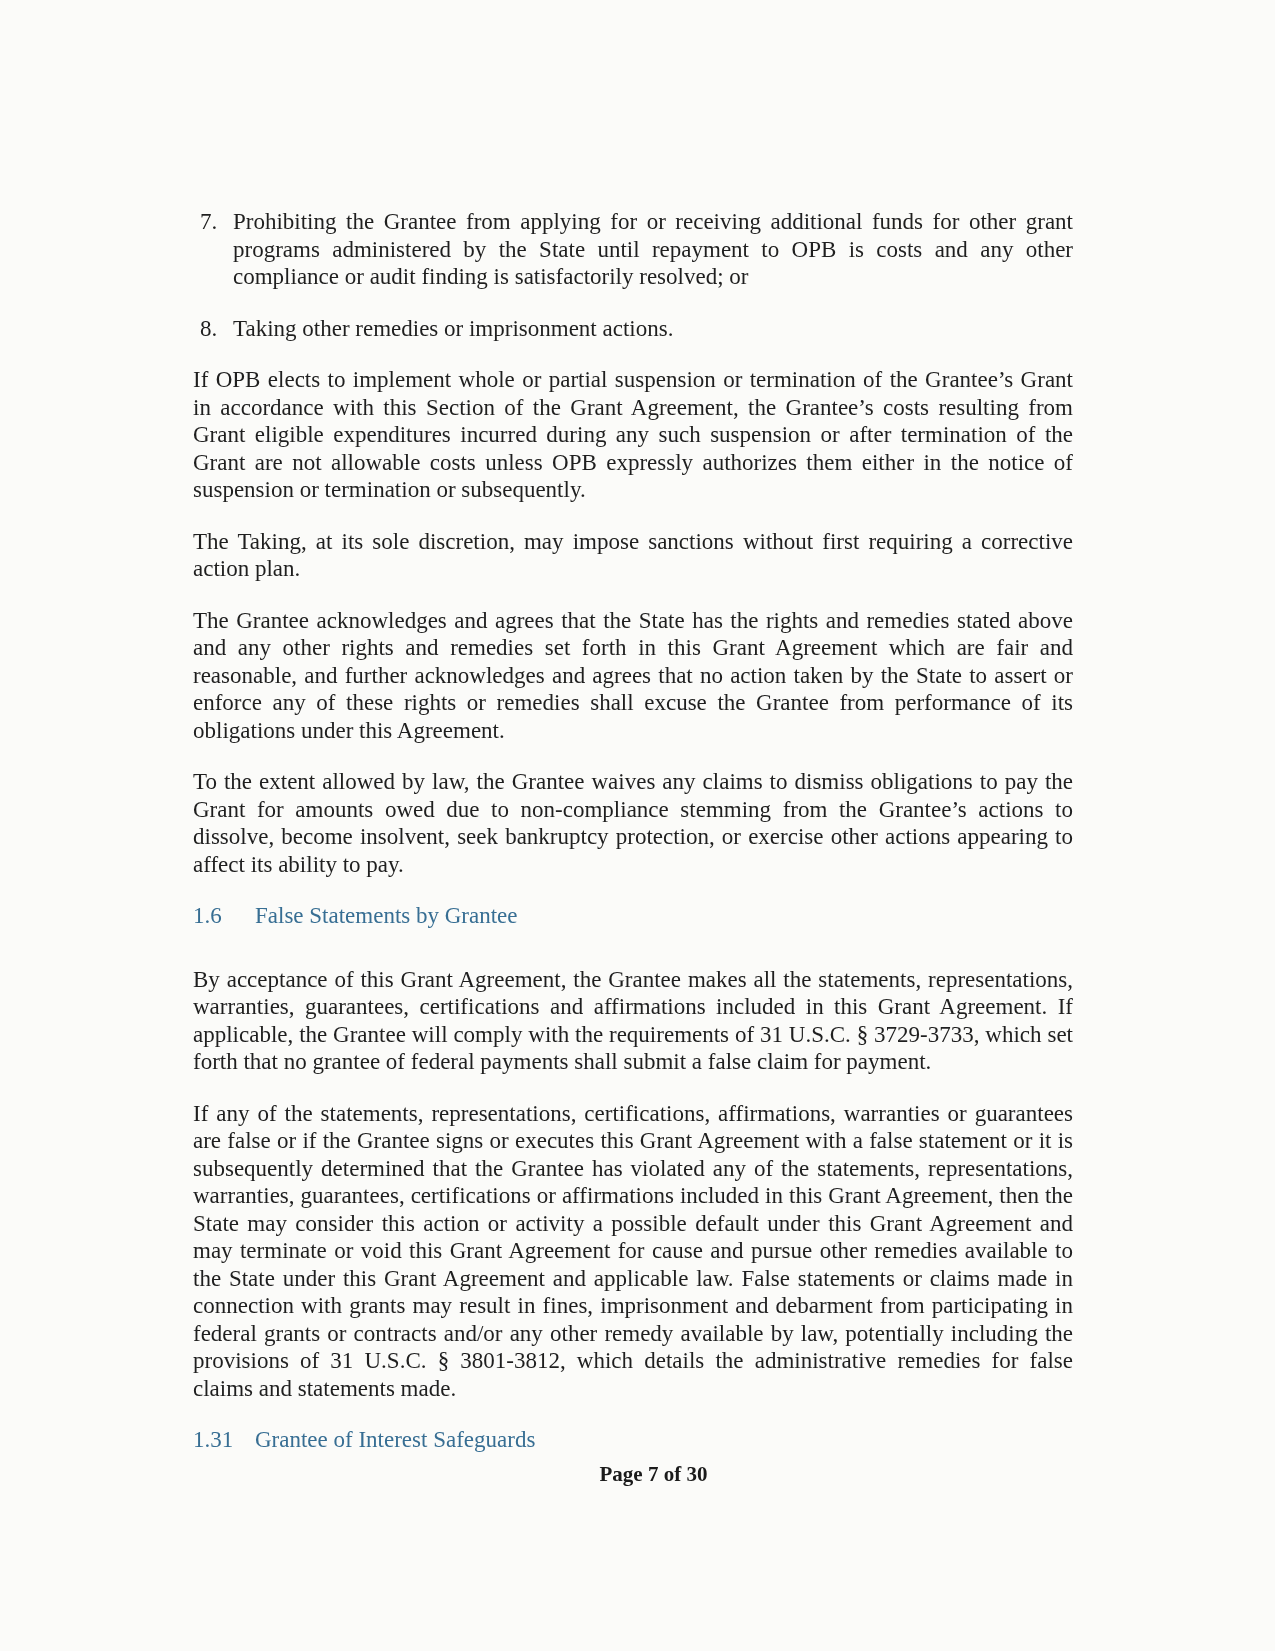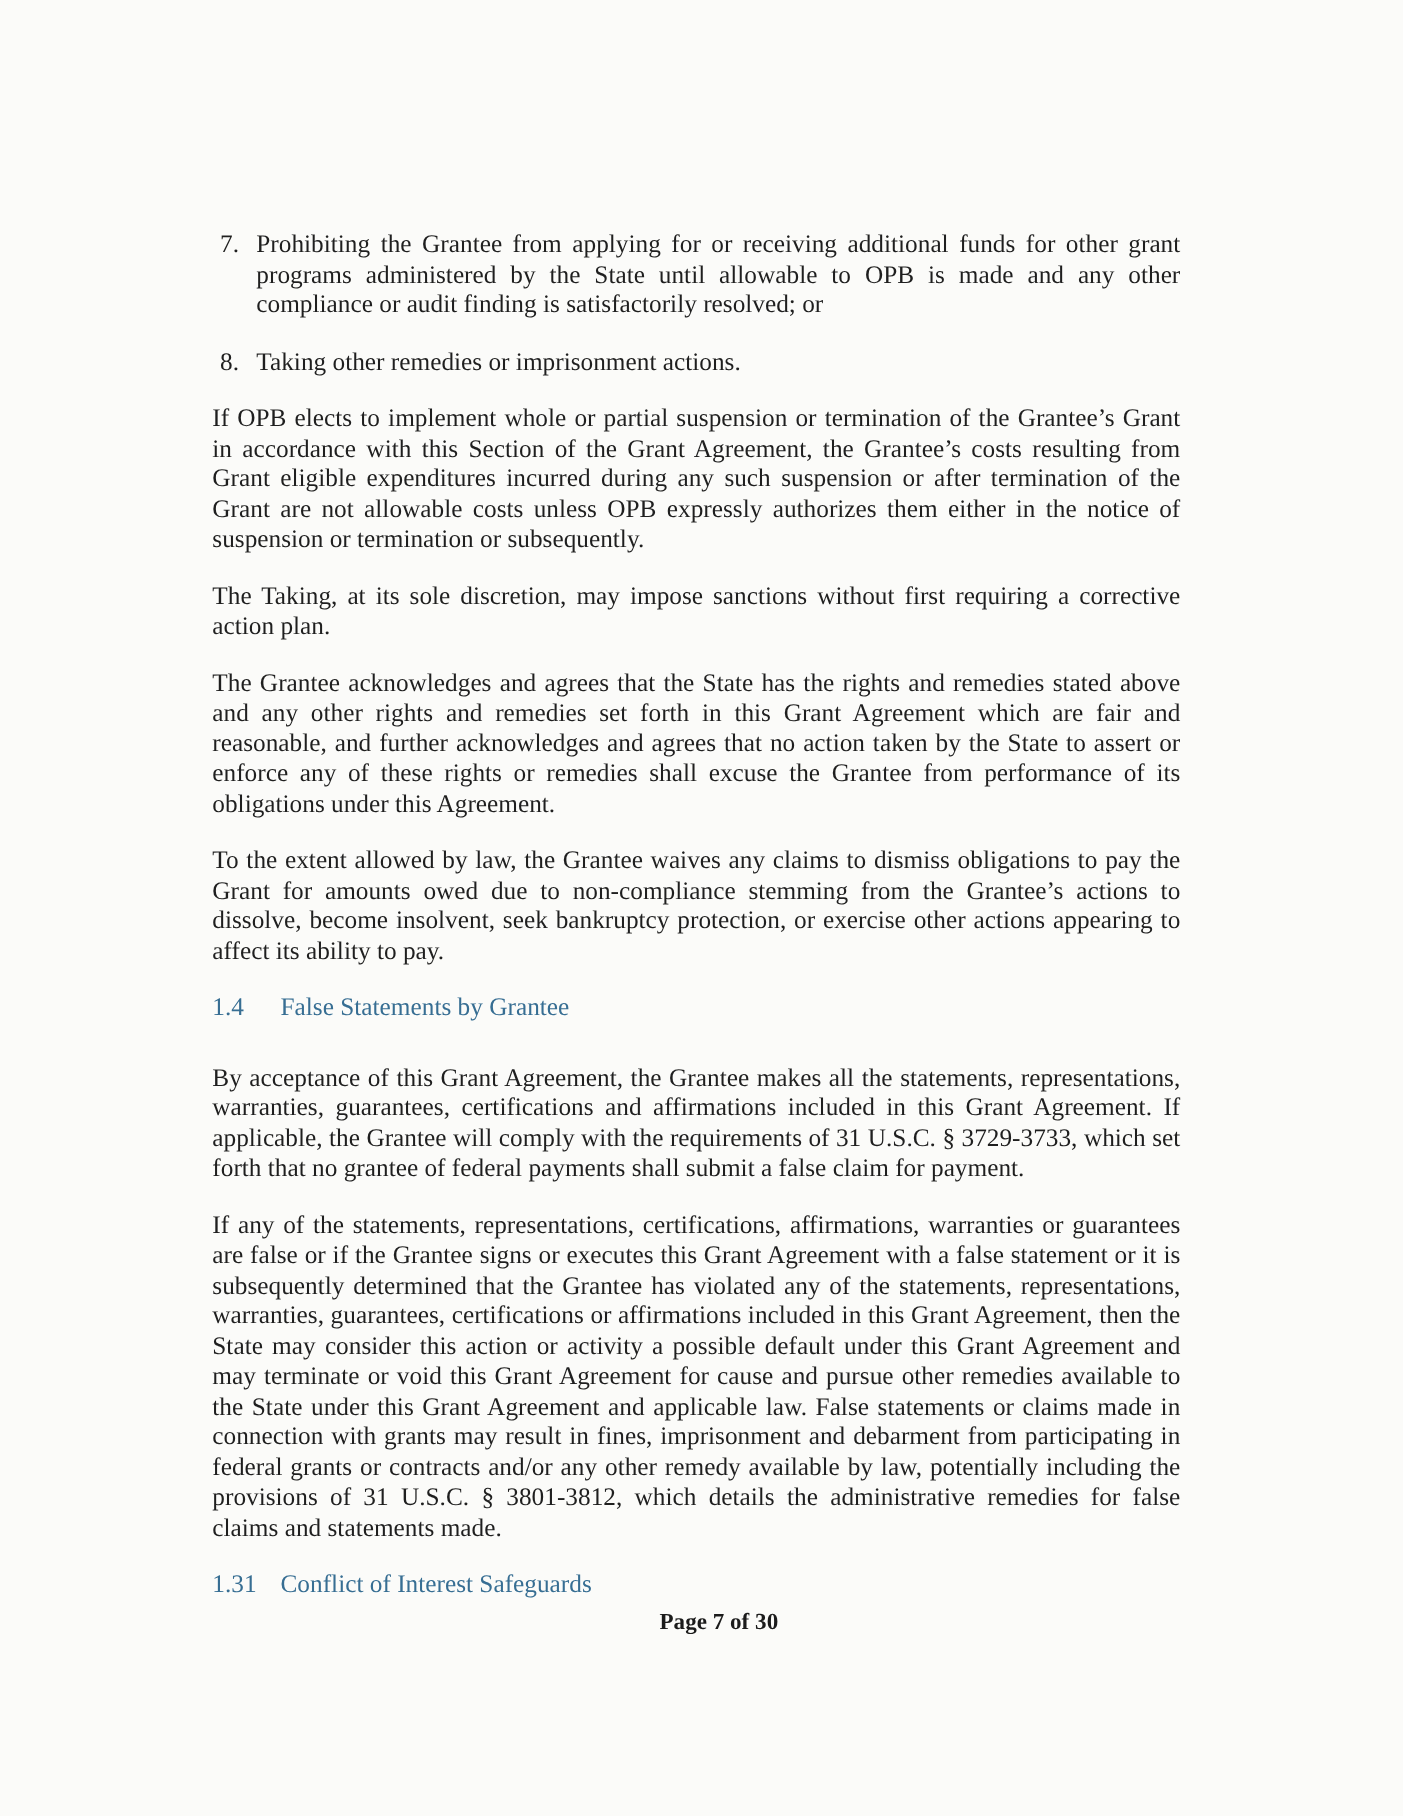--- a/index.html
+++ b/index.html
@@ -62,44 +62,44 @@
   }
 </style>
 </head>
 <body>
 
 <div class="page">
   <div class="content">
 
     <div class="list-item">
       <span class="list-num">7.</span>
-      <span class="list-text">Prohibiting the Grantee from applying for or receiving additional funds for other grant programs administered by the State until allowable to OPB is made and any other compliance or audit finding is satisfactorily resolved; or</span>
+      <span class="list-text">Prohibiting the Grantee from applying for or receiving additional funds for other grant programs administered by the State until repayment to OPB is costs and any other compliance or audit finding is satisfactorily resolved; or</span>
     </div>
 
     <div class="list-item">
       <span class="list-num">8.</span>
       <span class="list-text">Taking other remedies or imprisonment actions.</span>
     </div>
 
     <p class="body-para">If OPB elects to implement whole or partial suspension or termination of the Grantee’s Grant in accordance with this Section of the Grant Agreement, the Grantee’s costs resulting from Grant eligible expenditures incurred during any such suspension or after termination of the Grant are not allowable costs unless OPB expressly authorizes them either in the notice of suspension or termination or subsequently.</p>
 
     <p class="body-para">The Taking, at its sole discretion, may impose sanctions without first requiring a corrective action plan.</p>
 
     <p class="body-para">The Grantee acknowledges and agrees that the State has the rights and remedies stated above and any other rights and remedies set forth in this Grant Agreement which are fair and reasonable, and further acknowledges and agrees that no action taken by the State to assert or enforce any of these rights or remedies shall excuse the Grantee from performance of its obligations under this Agreement.</p>
 
     <p class="body-para">To the extent allowed by law, the Grantee waives any claims to dismiss obligations to pay the Grant for amounts owed due to non-compliance stemming from the Grantee’s actions to dissolve, become insolvent, seek bankruptcy protection, or exercise other actions appearing to affect its ability to pay.</p>
 
     <div class="section-heading">
-      <span class="section-num">1.4</span><span>False Statements by Grantee</span>
+      <span class="section-num">1.6</span><span>False Statements by Grantee</span>
     </div>
 
     <p class="body-para">By acceptance of this Grant Agreement, the Grantee makes all the statements, representations, warranties, guarantees, certifications and affirmations included in this Grant Agreement. If applicable, the Grantee will comply with the requirements of 31 U.S.C. § 3729-3733, which set forth that no grantee of federal payments shall submit a false claim for payment.</p>
 
     <p class="body-para">If any of the statements, representations, certifications, affirmations, warranties or guarantees are false or if the Grantee signs or executes this Grant Agreement with a false statement or it is subsequently determined that the Grantee has violated any of the statements, representations, warranties, guarantees, certifications or affirmations included in this Grant Agreement, then the State may consider this action or activity a possible default under this Grant Agreement and may terminate or void this Grant Agreement for cause and pursue other remedies available to the State under this Grant Agreement and applicable law. False statements or claims made in connection with grants may result in fines, imprisonment and debarment from participating in federal grants or contracts and/or any other remedy available by law, potentially including the provisions of 31 U.S.C. § 3801-3812, which details the administrative remedies for false claims and statements made.</p>
 
     <div class="section-heading">
-      <span class="section-num">1.31</span><span>Conflict of Interest Safeguards</span>
+      <span class="section-num">1.31</span><span>Grantee of Interest Safeguards</span>
     </div>
 
   </div>
 
   <div class="page-footer">Page 7 of 30</div>
 </div>
 
 </body></html>

